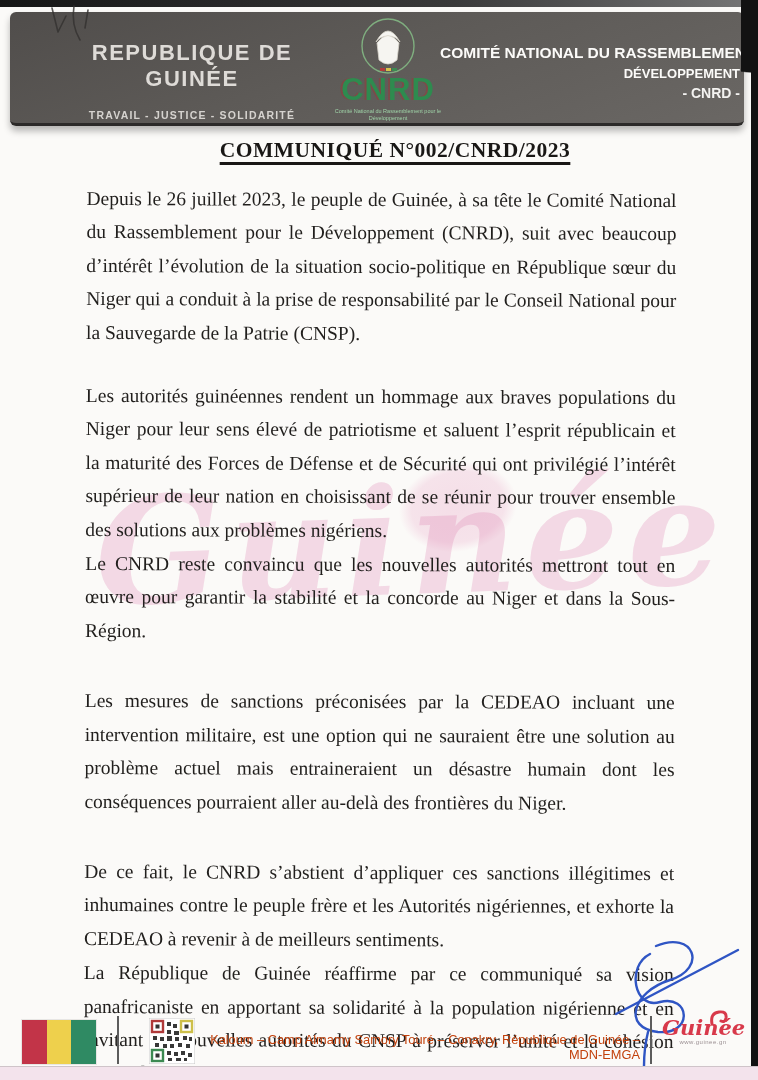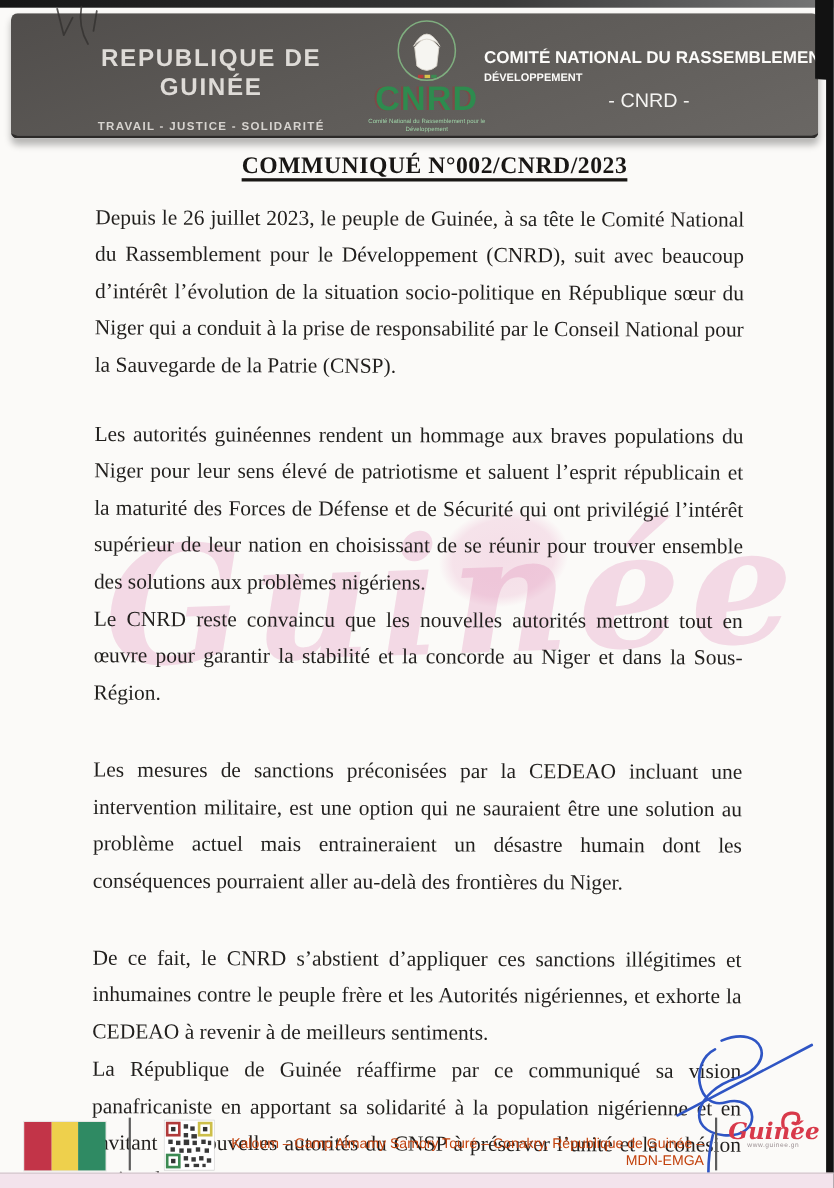--- a/index.html
+++ b/index.html
@@ -28,22 +28,22 @@
   .band-left .motto { margin-top: 17px; font-size: 10.5px; font-weight: bold; letter-spacing: 1.2px; color: #d6d3cf; }
   .band-center { position: absolute; left: 318px; top: 6px; width: 120px; text-align: center; }
   .band-center .acronym {
     margin-top: 1px; font-size: 31px; font-weight: bold; letter-spacing: 1px;
     color: #2e8b4f; line-height: 30px; font-family: "Liberation Sans", sans-serif;
     text-shadow: -2px 0 0 rgba(180,40,40,0.35);
   }
   .band-center .sub { margin-top: 3px; font-size: 5.5px; color: #9fd3a8; line-height: 6.5px; border-bottom: 1px solid #8aa88f; padding-bottom: 2px; }
   .band-right { position: absolute; left: 430px; top: 32px; width: 322px; overflow: hidden; }
   .band-right .l1 { font-size: 15.5px; font-weight: bold; color: #fcfbf9; white-space: nowrap; }
-  .band-right .l2 { margin-top: 4px; font-size: 10px; font-weight: bold; color: #fcfbf9; text-align: left; width: 300px; }
-  .band-right .l3 { margin-top: 4px; font-size: 18px; font-weight: normal; color: #f4f3f1; text-align: center; width: 300px; }
+  .band-right .l2 { margin-top: 4px; font-size: 13px; font-weight: bold; color: #fcfbf9; text-align: right; width: 300px; }
+  .band-right .l3 { margin-top: 4px; font-size: 14px; font-weight: bold; color: #f4f3f1; text-align: right; width: 300px; }
   .staple { position: absolute; left: 44px; top: 2px; z-index: 7; }
 
   
   .doc-title {
     position: absolute; left: 16px; top: 138px; width: 758px; text-align: center; z-index: 4;
   }
   .doc-title span {
     font-family: "Liberation Serif", serif; font-weight: bold; font-size: 21.5px;
     letter-spacing: 0.5px; color: #191715;
     text-decoration: underline; text-decoration-thickness: 2.5px; text-underline-offset: 5px;

